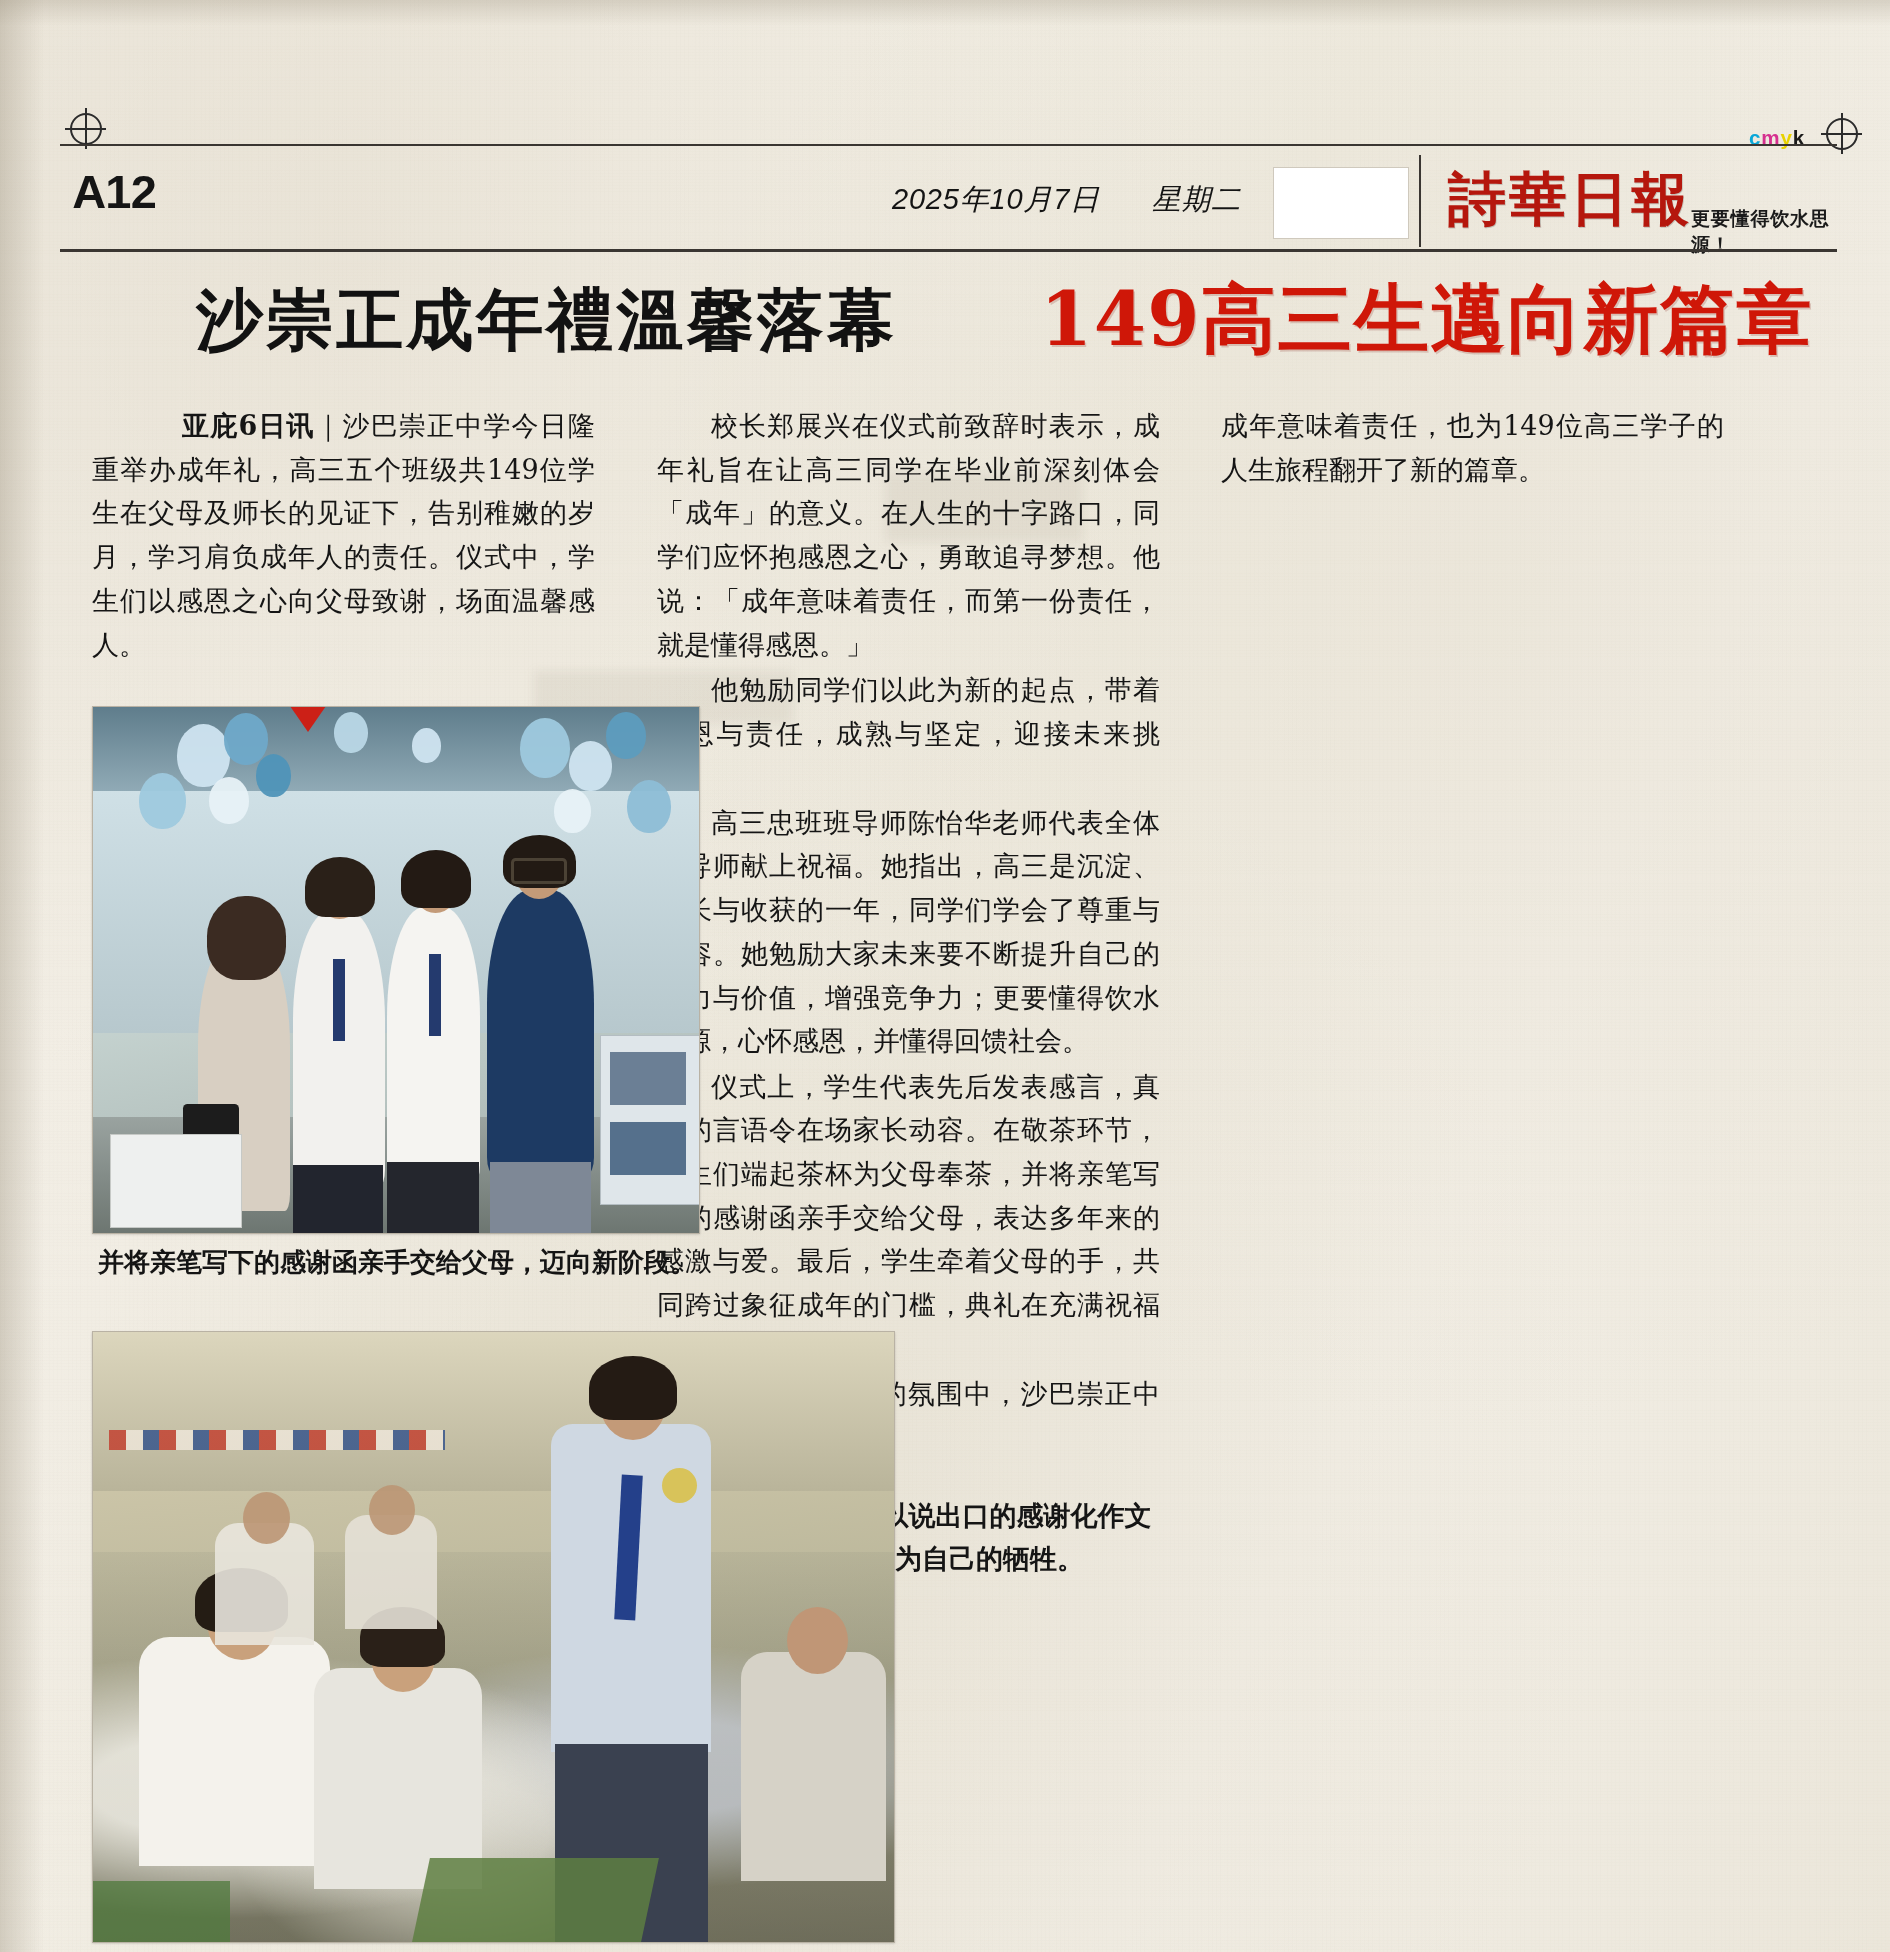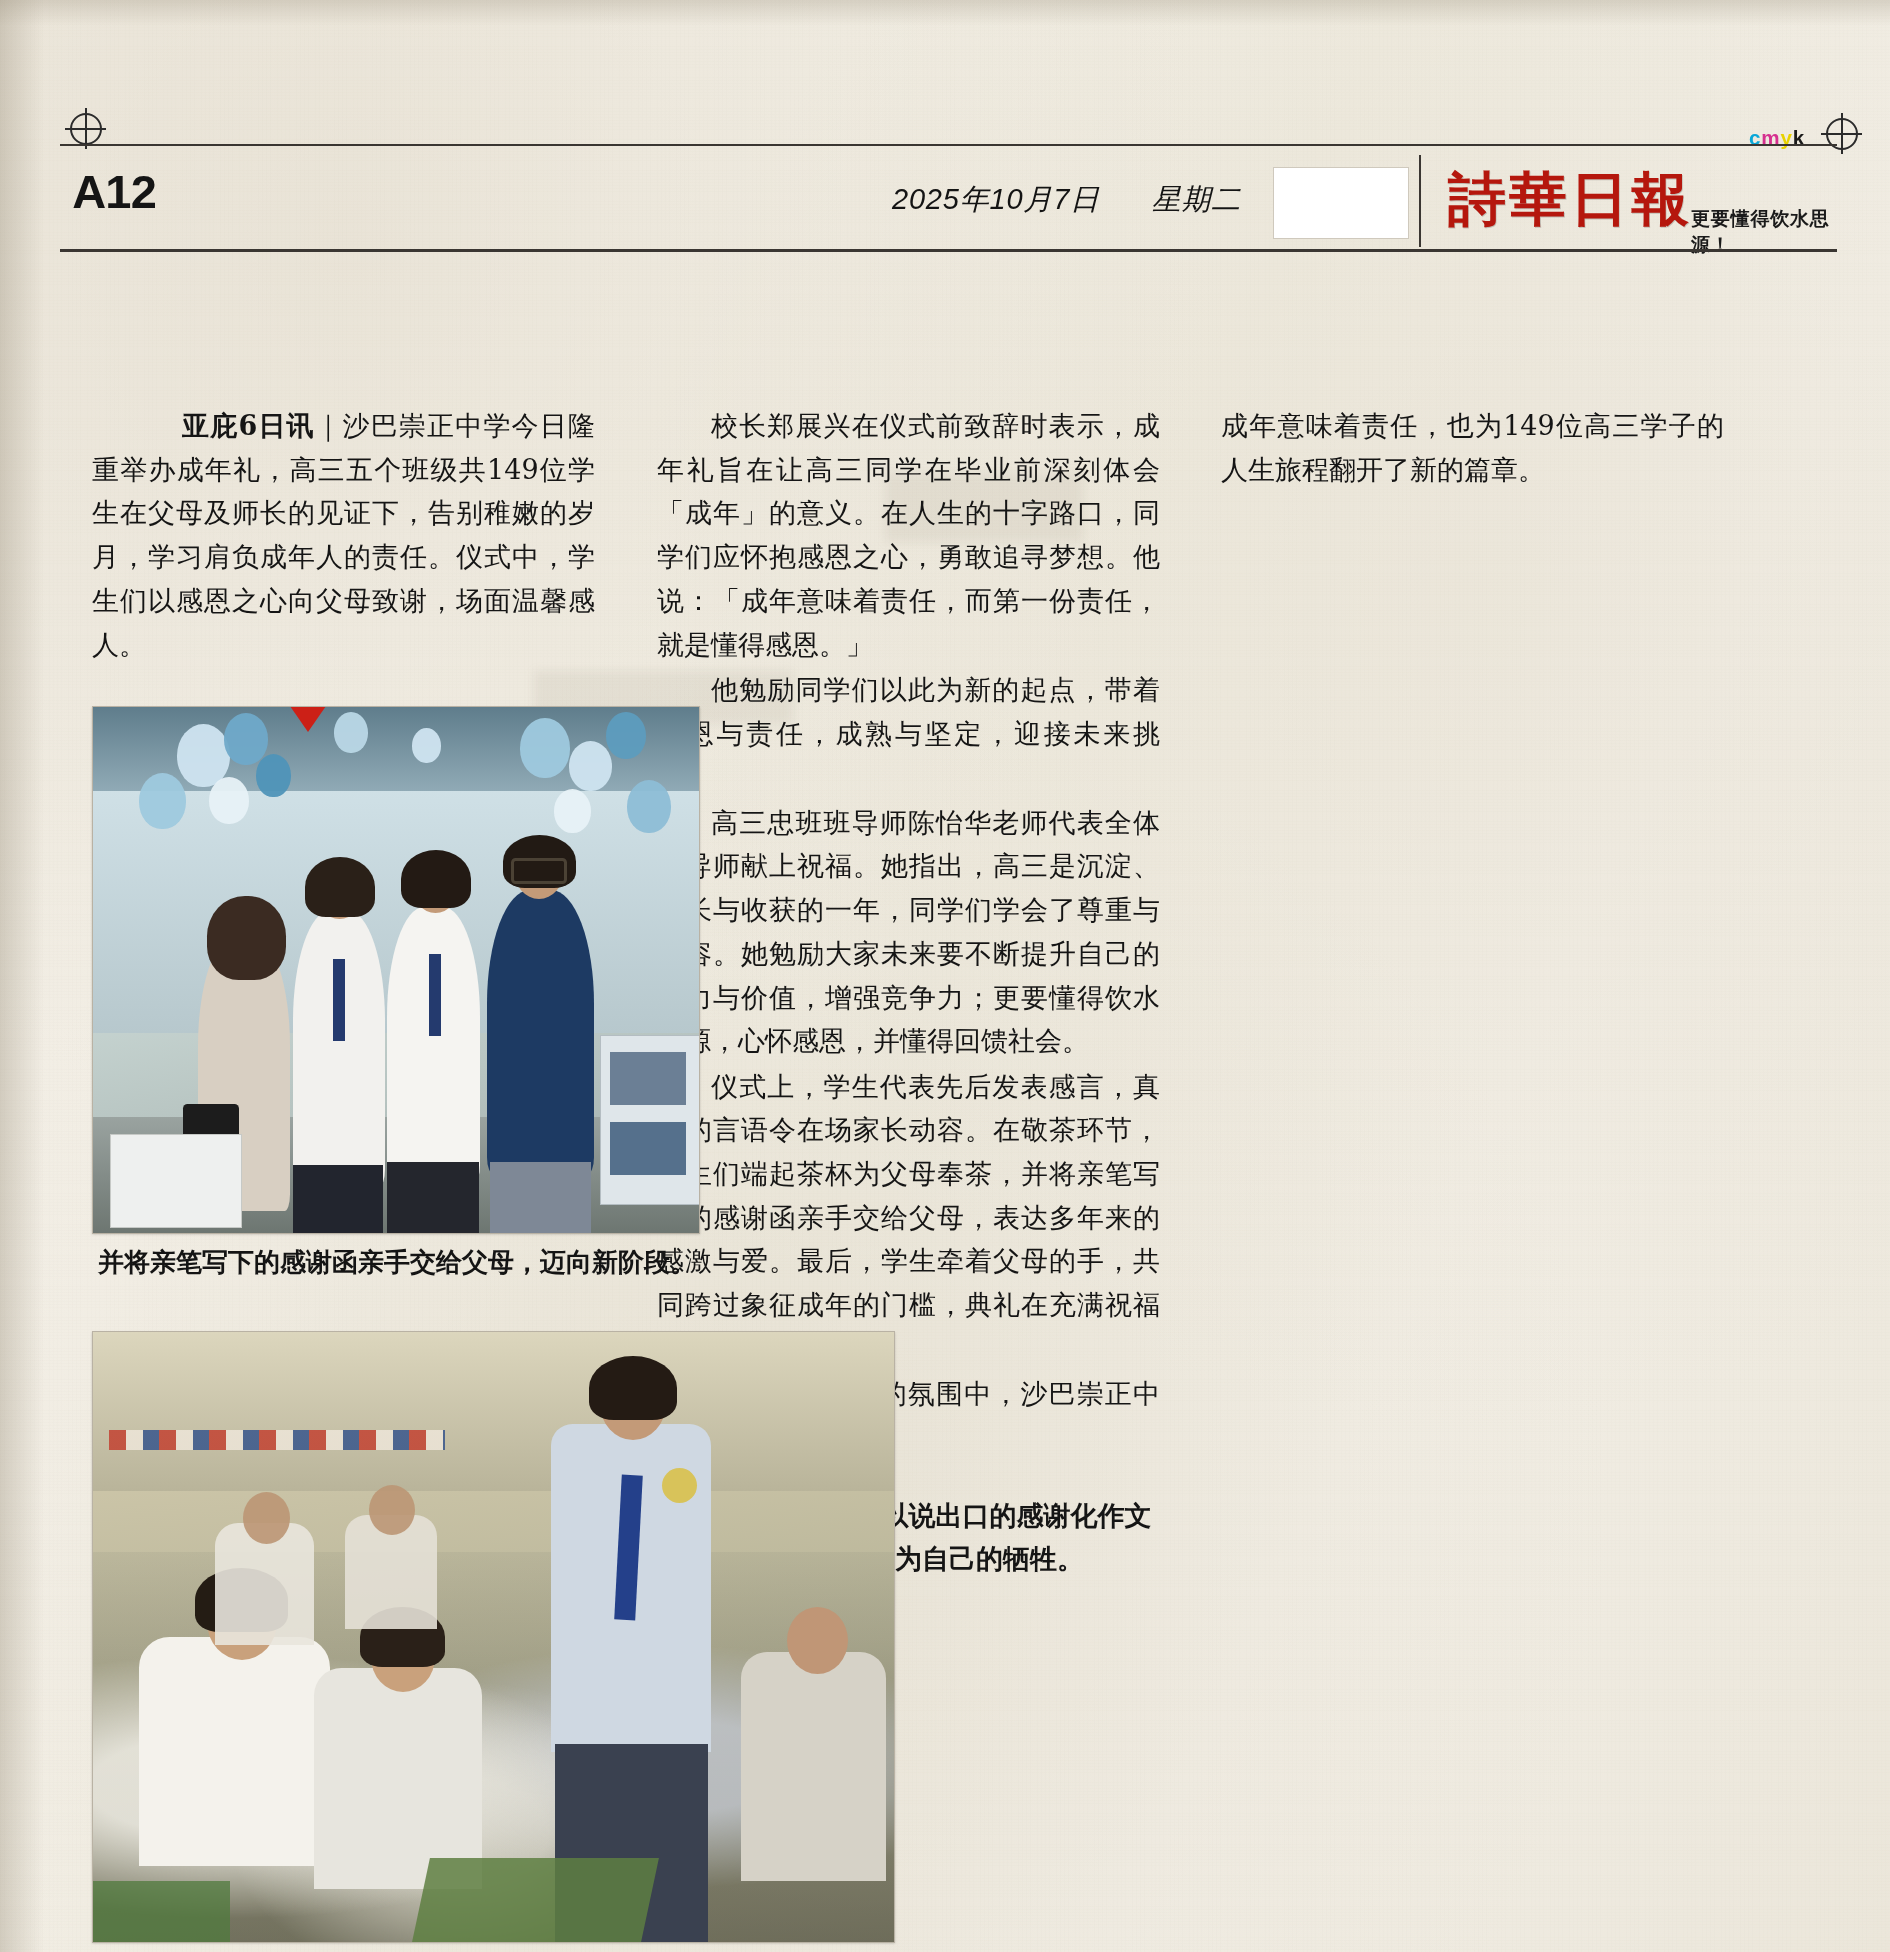--- a/index.html
+++ b/index.html
@@ -386,20 +386,24 @@
     </div>
     <div class="date-blank"></div>
 
     <div class="masthead-divider"></div>
     <div class="paper-logo">詩華日報</div>
     <div class="paper-slogan">更要懂得饮水思源！</div>
 
     <div class="rule-bottom"></div>
   </div>
 
+  <div class="headline">
+    <div class="headline-main">沙崇正成年禮溫馨落幕</div>
+    <div class="headline-accent">149高三生邁向新篇章</div>
+  </div>
 
   <div class="cols">
 
     <div class="col col-1">
       <p>
         <span class="lead-label">亚庇6日讯</span><span>｜</span><span>沙巴崇正中学今日隆重举办成年礼，高三五个班级共149位学生在父母及师长的见证下，告别稚嫩的岁月，学习肩负成年人的责任。仪式中，学生们以感恩之心向父母致谢，场面温馨感人。</span>
       </p>
     </div>
 
     <div class="col col-2">

